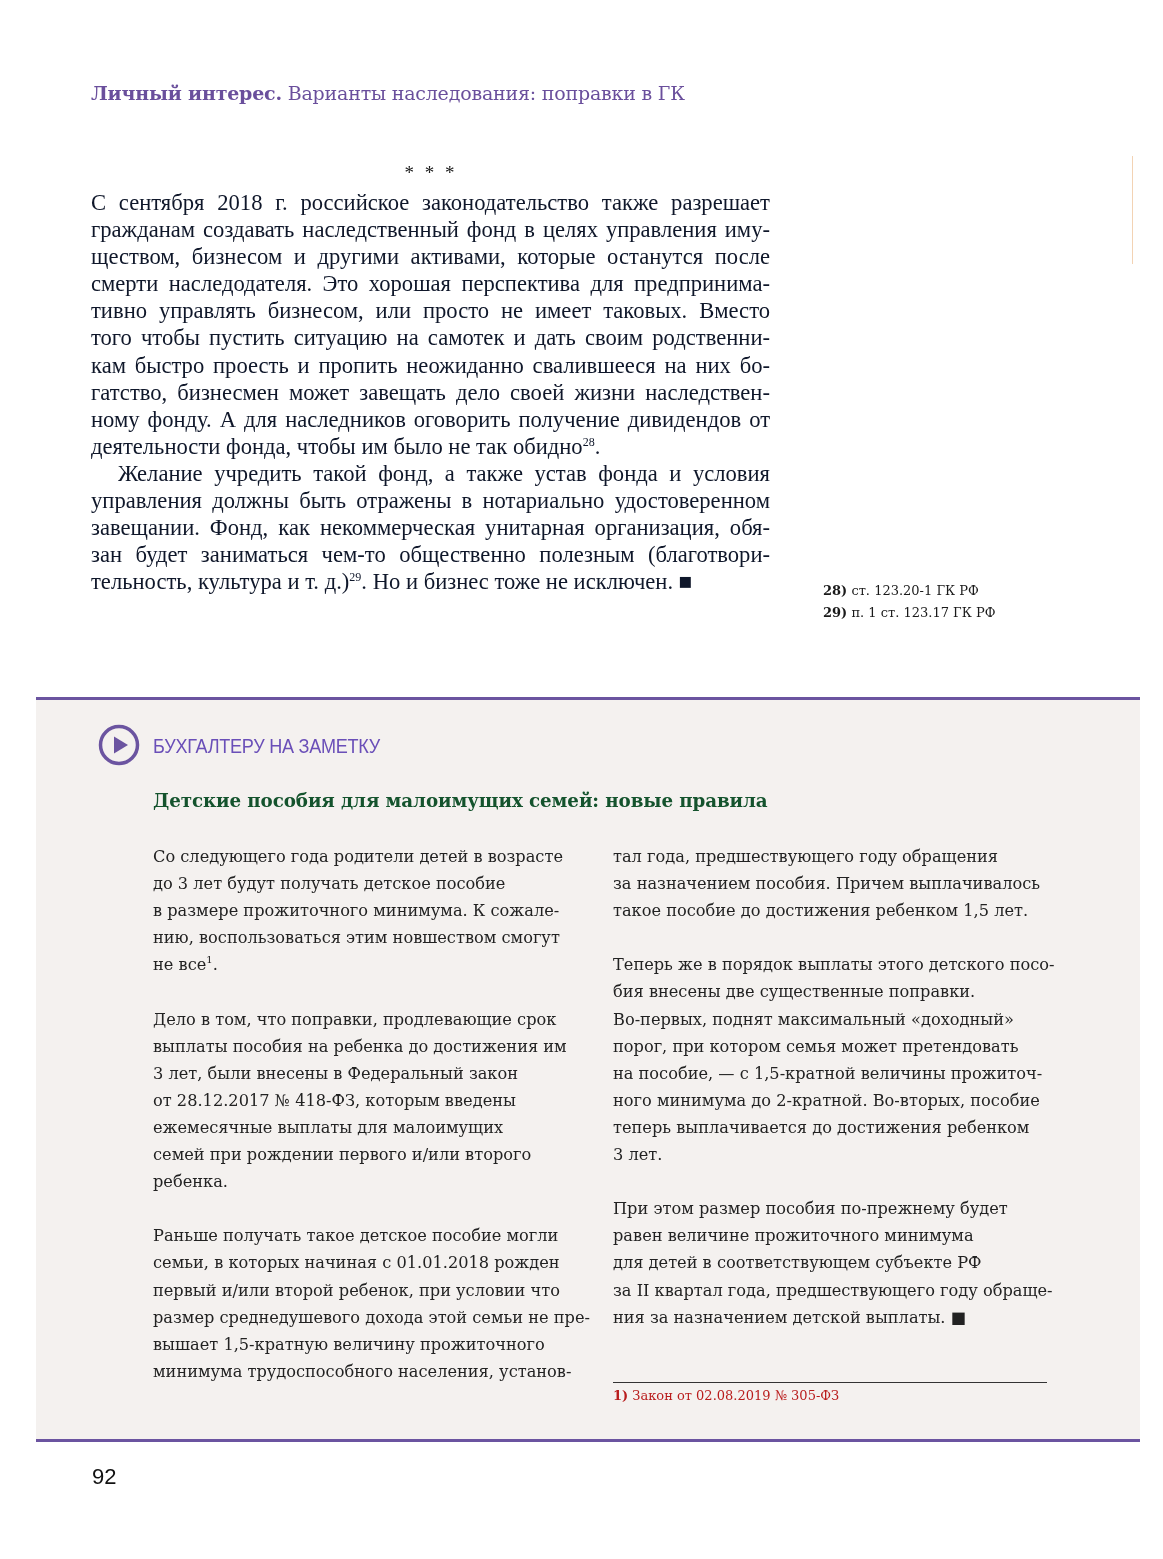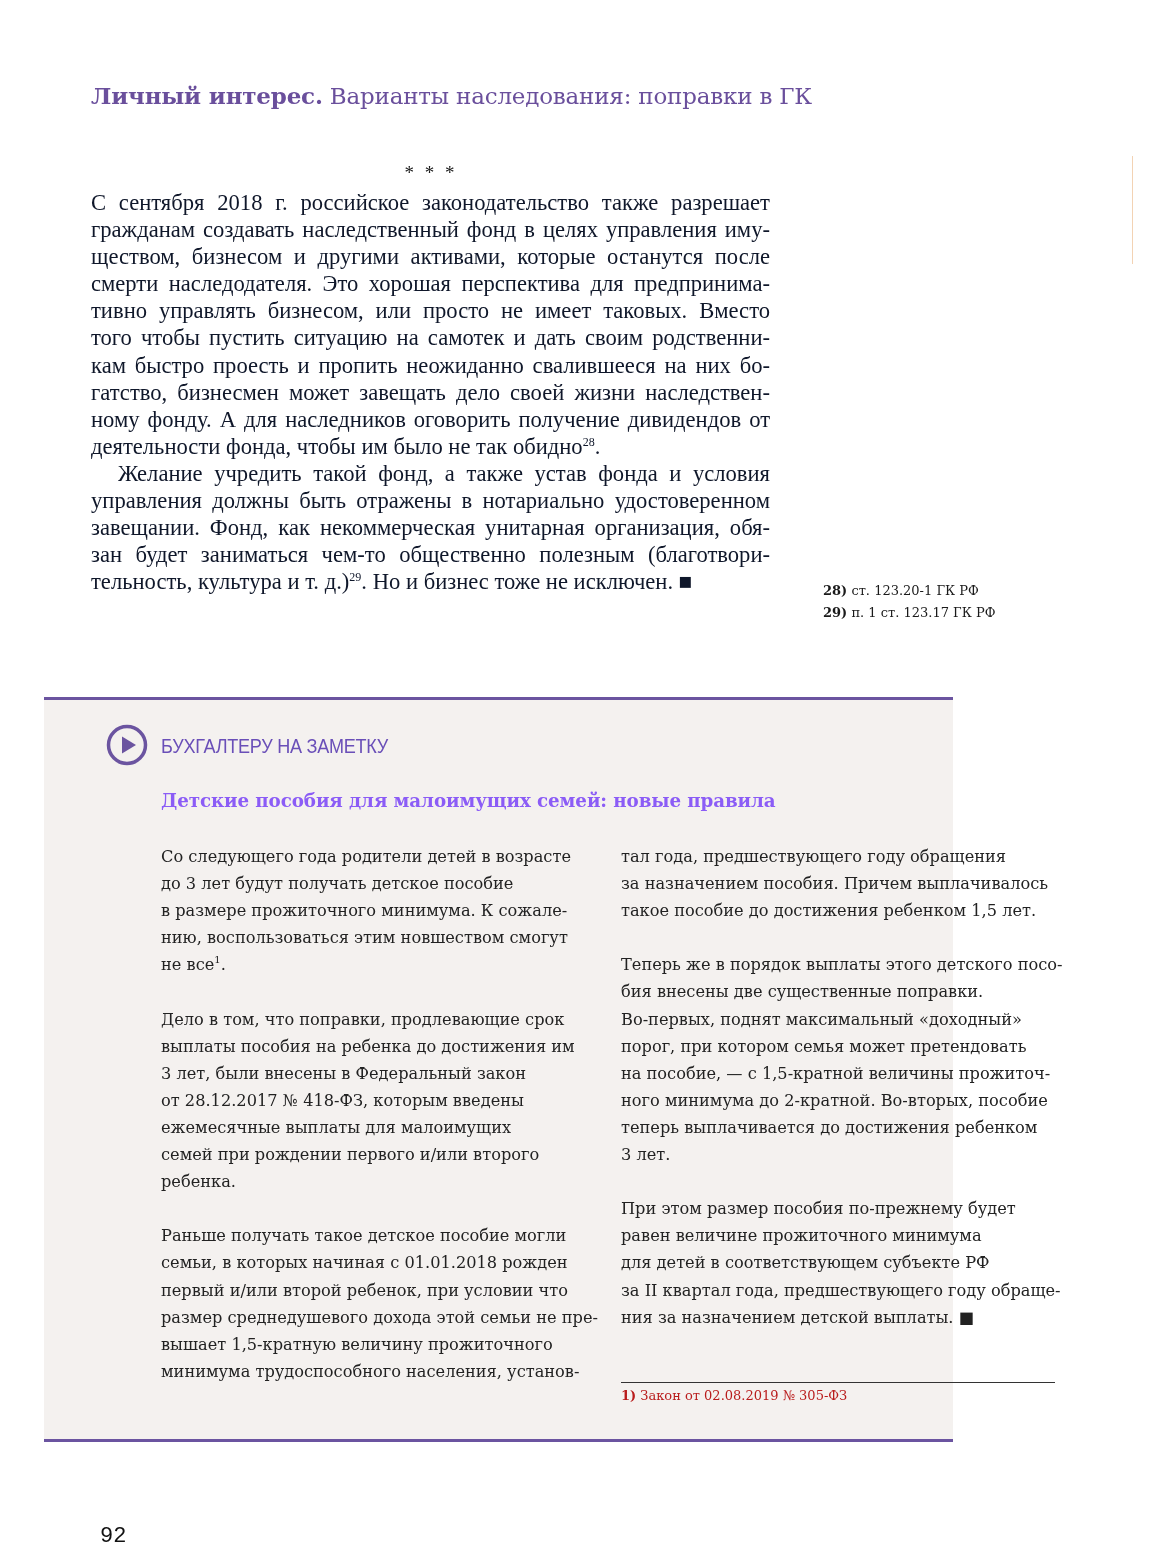--- a/index.html
+++ b/index.html
@@ -1,20 +1,20 @@
 <!DOCTYPE html>
 <html><head>
 <meta charset="utf-8">
 <style>
   html, body { margin: 0; padding: 0; background: #ffffff; }
   body { width: 1163px; height: 1559px; position: relative; overflow: hidden; color: #1a1a1a; }
 
   .running-head {
     position: absolute; left: 91px; top: 82px;
-    font-family: "DejaVu Serif", serif; font-size: 23px; color: #6a4f9c;
+    font-family: "DejaVu Serif", serif; font-size: 19px; color: #6a4f9c;
     letter-spacing: -0.2px; white-space: nowrap;
   }
   .running-head .rh-bold { font-weight: bold; }
 
   .side-rule {
     position: absolute; left: 1132px; top: 156px; width: 1px; height: 108px;
     background: #f3d3b4;
   }
 
   .stars {
@@ -32,37 +32,37 @@
   .main-text .indent { padding-left: 27px; }
   sup.fn { font-size: 12px; vertical-align: 8px; line-height: 0; }
 
   .footnotes-side {
     position: absolute; left: 823px; top: 580px;
     font-family: "DejaVu Serif", serif; font-size: 13px; line-height: 22px; color: #1a1a1a;
   }
   .footnotes-side b { font-weight: bold; }
 
   .box {
-    position: absolute; left: 44px; top: 697px; width: 909px; height: 745px;
+    position: absolute; left: 36px; top: 697px; width: 1104px; height: 745px;
     background: #f4f1ef;
     border-top: 3px solid #6b54a0;
     border-bottom: 3px solid #6b54a0;
     box-sizing: border-box;
   }
   .box-icon {
     position: absolute; left: 62px; top: 24px; width: 42px; height: 42px;
   }
   .box-label {
     position: absolute; left: 117px; top: 34px;
     font-family: "Liberation Sans", sans-serif; font-size: 21px; color: #6a4fb8;
     letter-spacing: -0.3px; transform: scaleX(0.86); transform-origin: left center; white-space: nowrap;
   }
   .box-title {
     position: absolute; left: 117px; top: 90px;
-    font-family: "DejaVu Serif", serif; font-weight: bold; font-size: 18.3px; color: #8b5cf6;
+    font-family: "DejaVu Serif", serif; font-weight: bold; font-size: 18.3px; color: #14532d;
     white-space: nowrap; letter-spacing: -0.1px;
   }
   .col {
     position: absolute; top: 143px;
     font-family: "DejaVu Serif", serif; font-size: 16.2px; line-height: 27.1px; color: #222;
   }
   .col .line { display: block; white-space: nowrap; }
   .col .gap { display: block; height: 27.1px; }
   .col-left { left: 117px; width: 440px; }
   .col-right { left: 577px; width: 440px; }
@@ -71,22 +71,22 @@
   .box-footnote-rule {
     position: absolute; left: 577px; top: 682px; width: 434px; height: 1px; background: #333;
   }
   .box-footnote {
     position: absolute; left: 577px; top: 688px;
     font-family: "DejaVu Serif", serif; font-size: 13px; color: #b91c1c; white-space: nowrap;
   }
   .box-footnote b { font-weight: bold; }
 
   .page-number {
-    position: absolute; left: 92px; top: 1524px;
-    font-family: Liberation Mono, monospace; font-size: 22px; color: #111; margin-left: 8px;
+    position: absolute; left: 92px; top: 1464px;
+    font-family: Liberation Sans, sans-serif; font-size: 22px; color: #111;
   }
 </style>
 </head>
 <body>
 
 <div class="running-head">
   <span class="rh-bold">Личный интерес.</span>
   <span>Варианты наследования: поправки в ГК</span>
 </div>
 

